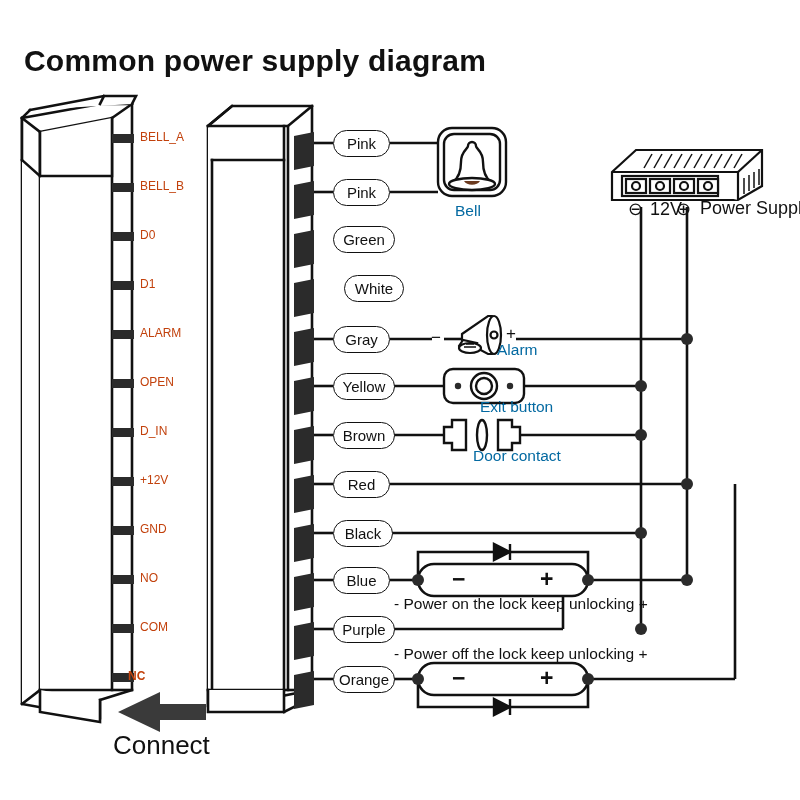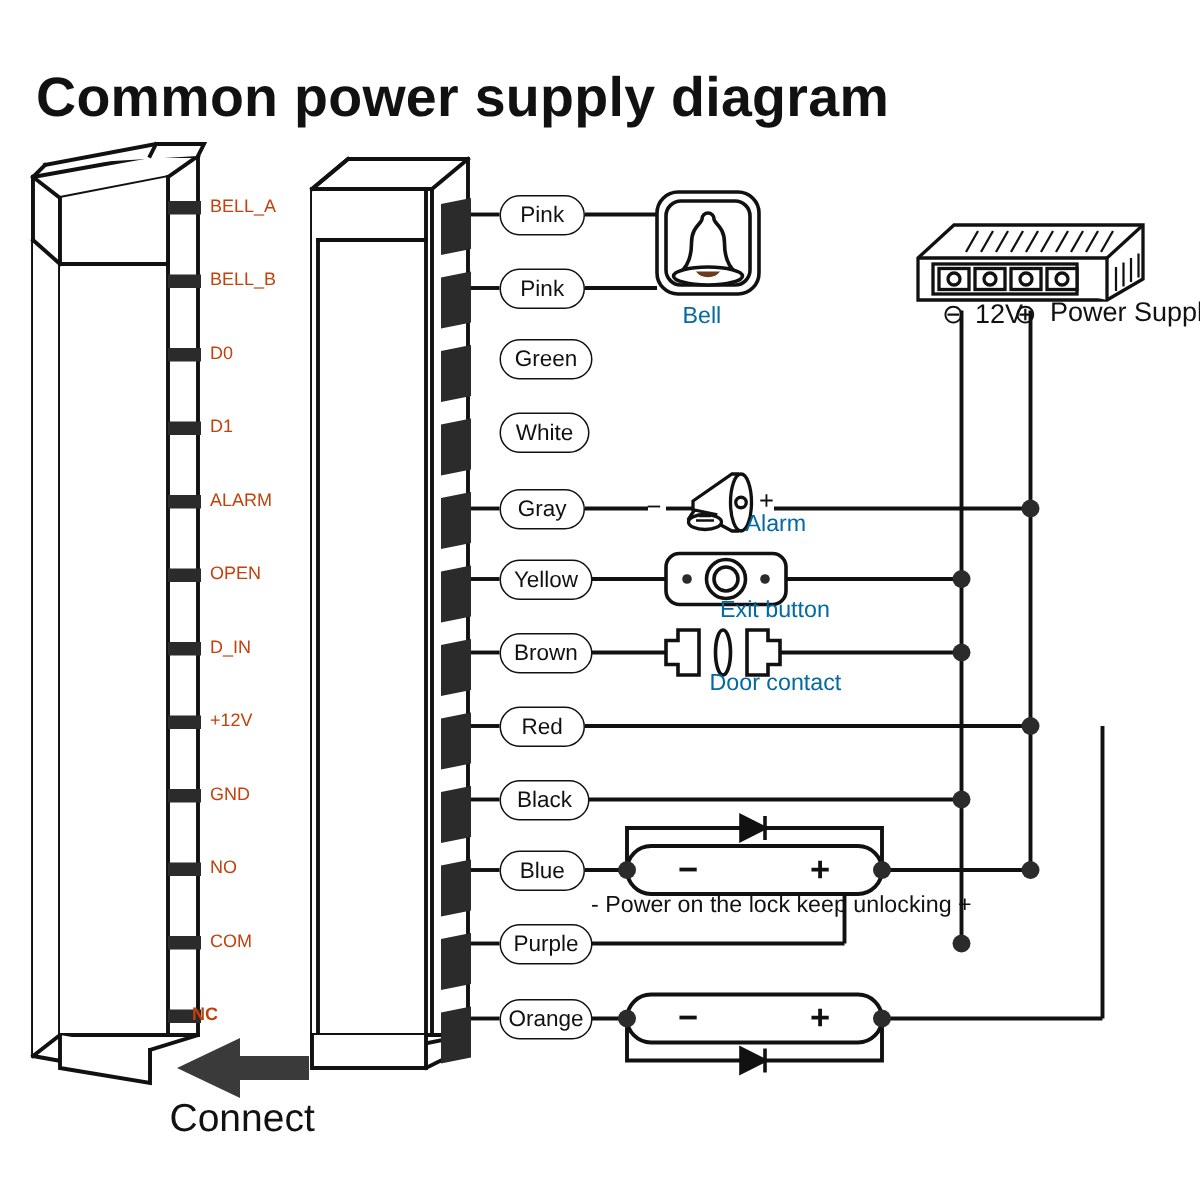--- a/index.html
+++ b/index.html
@@ -1,21 +1,21 @@
 <!DOCTYPE html>
 <html><head>
 <meta charset="utf-8">
 <style>
   html,body{margin:0;padding:0;background:#fff;}
   body{width:800px;height:800px;position:relative;overflow:hidden;
        font-family:"Liberation Sans", sans-serif;color:#111;}
   #stage{position:absolute;left:0;top:0;width:800px;height:800px;}
   svg{position:absolute;left:0;top:0;width:800px;height:800px;}
 
-  .title{position:absolute;left:24px;top:44px;font-size:37px;font-weight:bold;
+  .title{position:absolute;left:24px;top:44px;font-size:30px;font-weight:bold;
          letter-spacing:.2px;color:#111;white-space:nowrap;}
 
   .term-label{position:absolute;font-size:12px;color:#c2410c;white-space:nowrap;}
 
   .wirechip{position:absolute;height:27px;border:1.7px solid #111;border-radius:14px;
             background:#fff;display:flex;align-items:center;justify-content:center;
             font-size:15px;color:#111;box-sizing:border-box;padding:0 9px;}
 
   .cap{position:absolute;font-size:15.5px;color:#0369a1;white-space:nowrap;}
   .cap-big{position:absolute;font-size:18px;color:#111;white-space:nowrap;}
@@ -286,21 +286,21 @@
   <div class="term-label" style="left:140px;top:424px;">D_IN</div>
   <div class="term-label" style="left:140px;top:473px;">+12V</div>
   <div class="term-label" style="left:140px;top:522px;">GND</div>
   <div class="term-label" style="left:140px;top:571px;text-align:right;">NO</div>
   <div class="term-label" style="left:140px;top:620px;">COM</div>
   <div class="term-label" style="left:128px;top:669px;font-weight:bold;">NC</div>
 
   <div class="wirechip" style="left:333px;top:130px;width:57px;">Pink</div>
   <div class="wirechip" style="left:333px;top:179px;width:57px;">Pink</div>
   <div class="wirechip" style="left:333px;top:226px;width:62px;">Green</div>
-  <div class="wirechip" style="left:333px;top:275px;width:60px;">White</div>
+  <div class="wirechip" style="left:344px;top:275px;width:60px;">White</div>
   <div class="wirechip" style="left:333px;top:326px;width:57px;">Gray</div>
   <div class="wirechip" style="left:333px;top:373px;width:62px;">Yellow</div>
   <div class="wirechip" style="left:333px;top:422px;width:62px;">Brown</div>
   <div class="wirechip" style="left:333px;top:471px;width:57px;">Red</div>
   <div class="wirechip" style="left:333px;top:520px;width:60px;">Black</div>
   <div class="wirechip" style="left:333px;top:567px;width:57px;">Blue</div>
   <div class="wirechip" style="left:333px;top:616px;width:62px;">Purple</div>
   <div class="wirechip" style="left:333px;top:666px;width:62px;">Orange</div>
 
   <div class="cap" style="left:455px;top:202px;">Bell</div>
@@ -313,18 +313,19 @@
 
   <div class="cap-big" style="left:628px;top:198px;">⊖</div>
   <div class="cap-big" style="left:650px;top:199px;">12V</div>
   <div class="cap-big" style="left:676px;top:198px;">⊕</div>
   <div class="cap-big" style="left:700px;top:198px;">Power Supply</div>
 
   <div class="sign" style="left:452px;top:566px;">−</div>
   <div class="sign" style="left:540px;top:566px;">+</div>
   <div class="lockcap" style="left:394px;top:595px;">- Power on the lock keep unlocking  +</div>
 
+  <div class="lockcap" style="left:394px;top:645px;">- Power off the lock keep unlocking  +</div>
   <div class="sign" style="left:452px;top:665px;">−</div>
   <div class="sign" style="left:540px;top:665px;">+</div>
 
   <div class="connect" style="left:113px;top:730px;">Connect</div>
 
 </div>
 
 </body></html>

